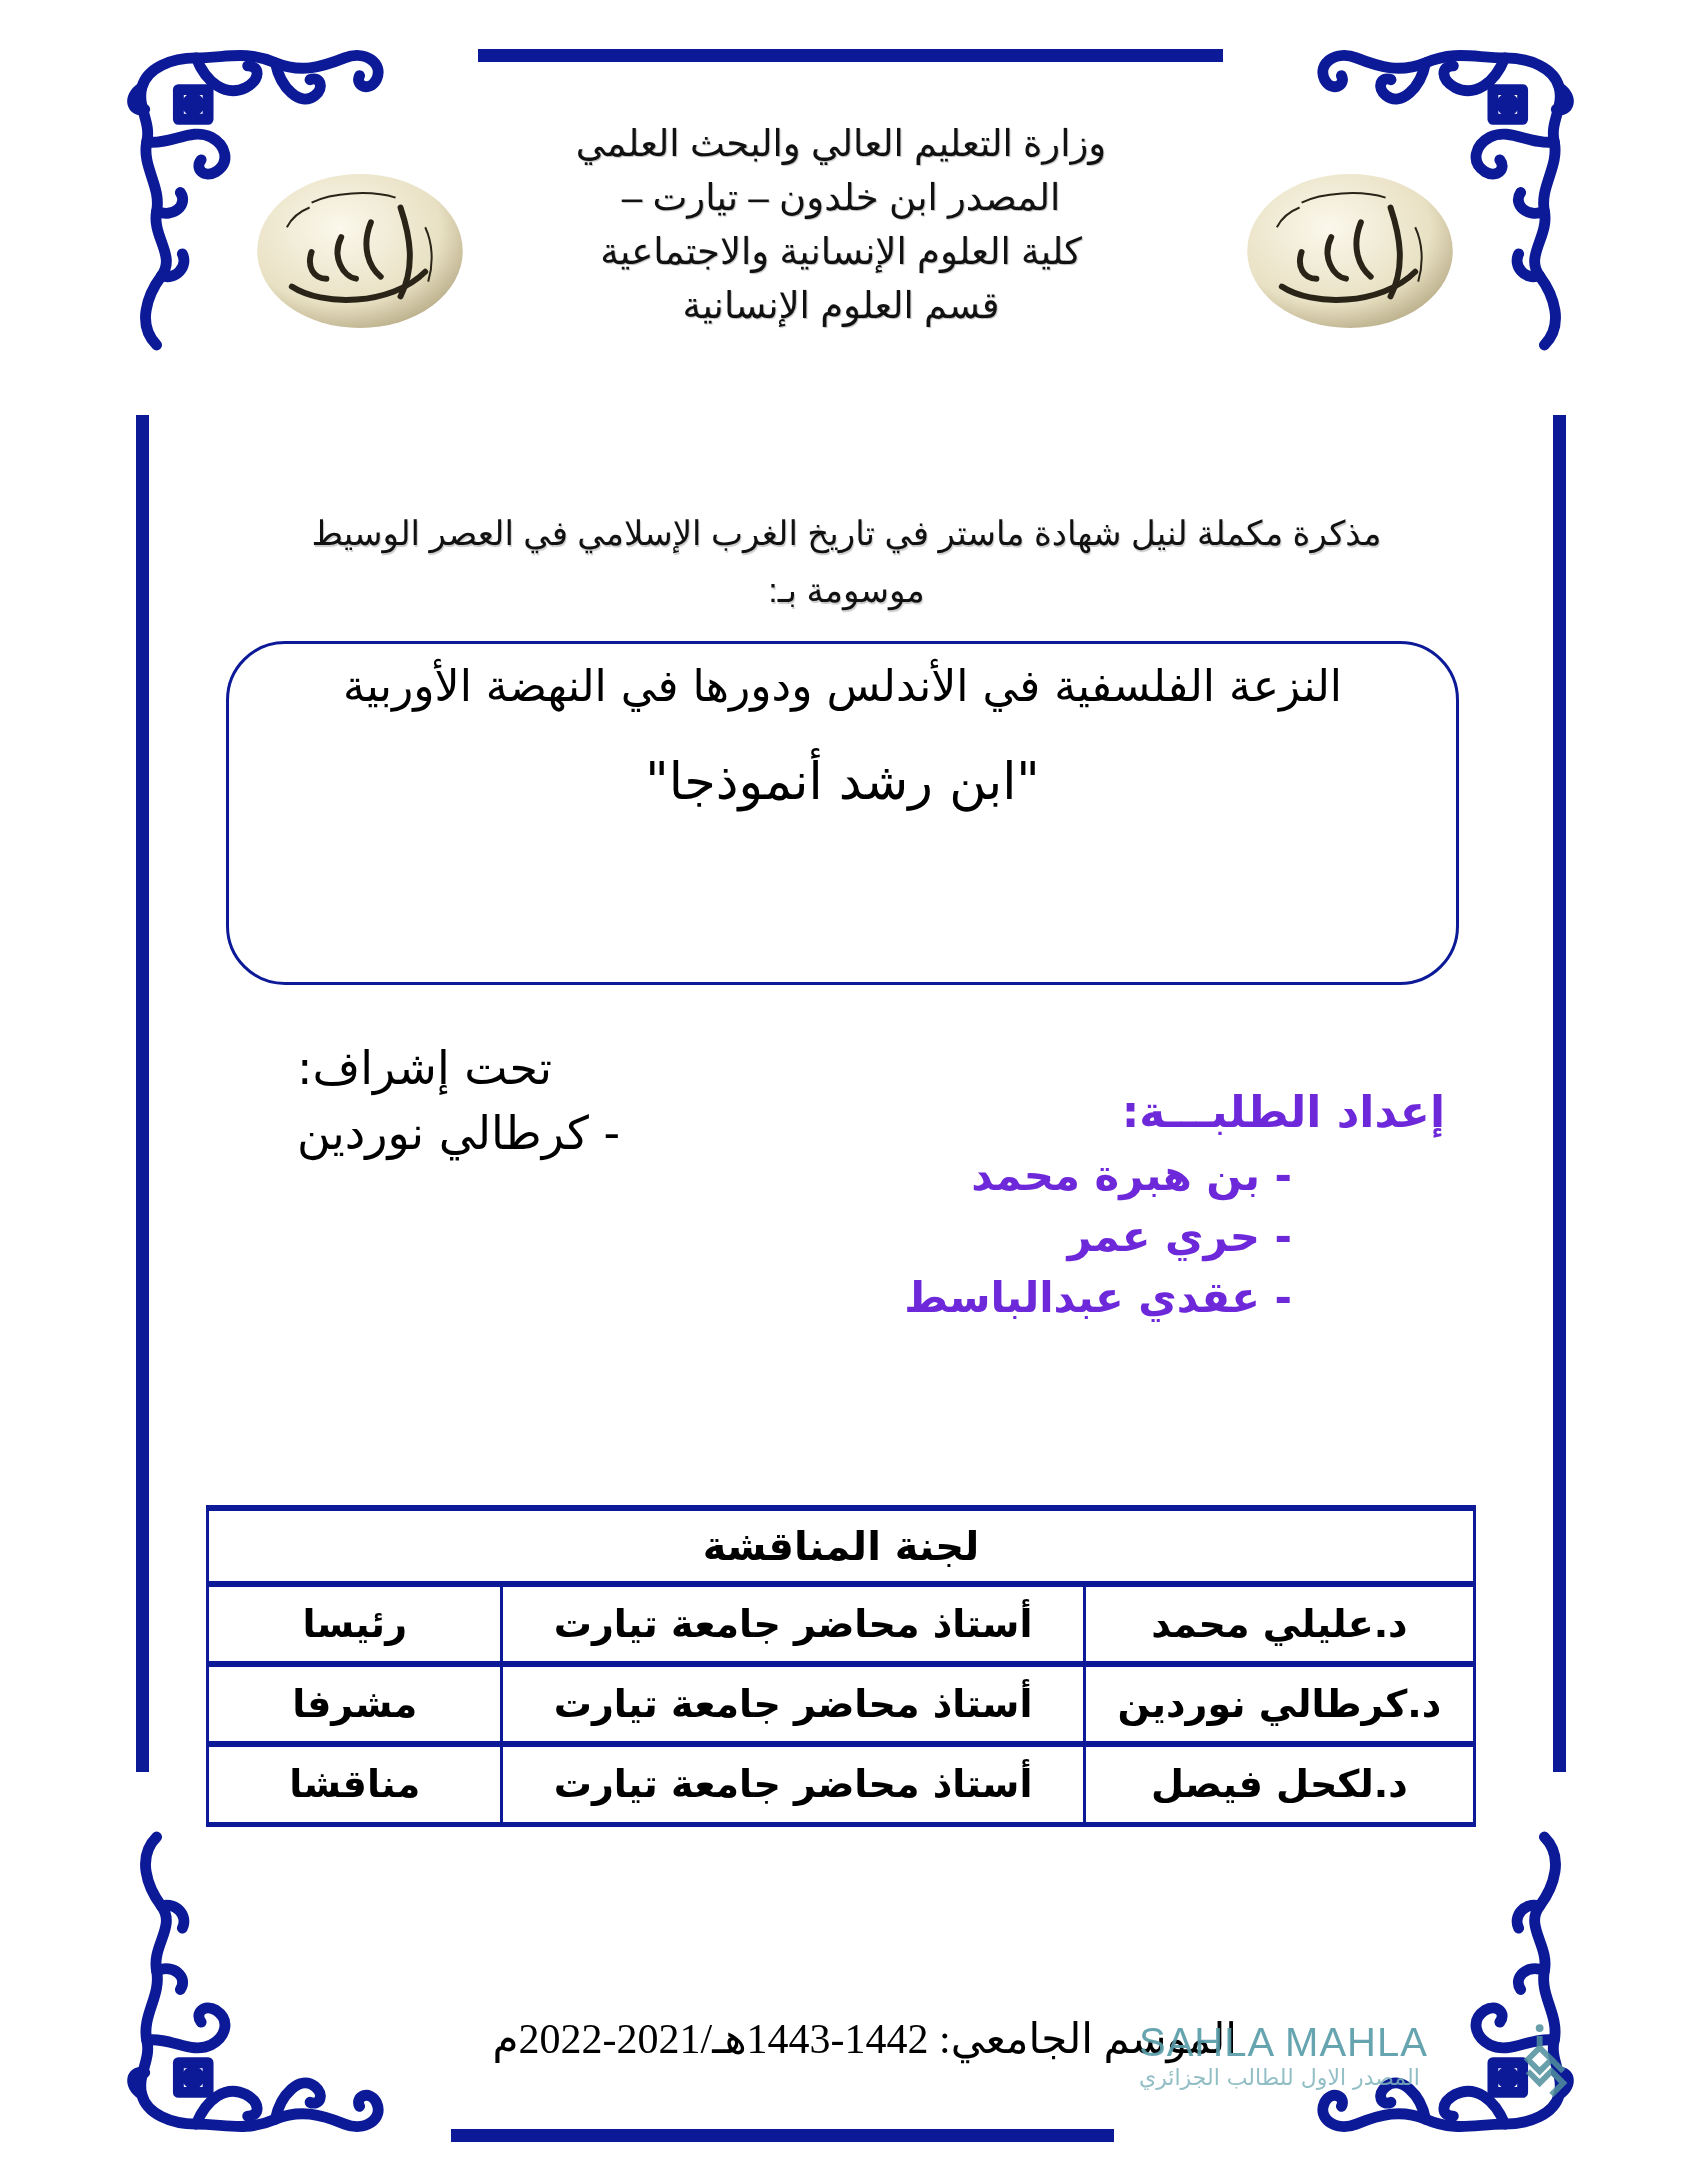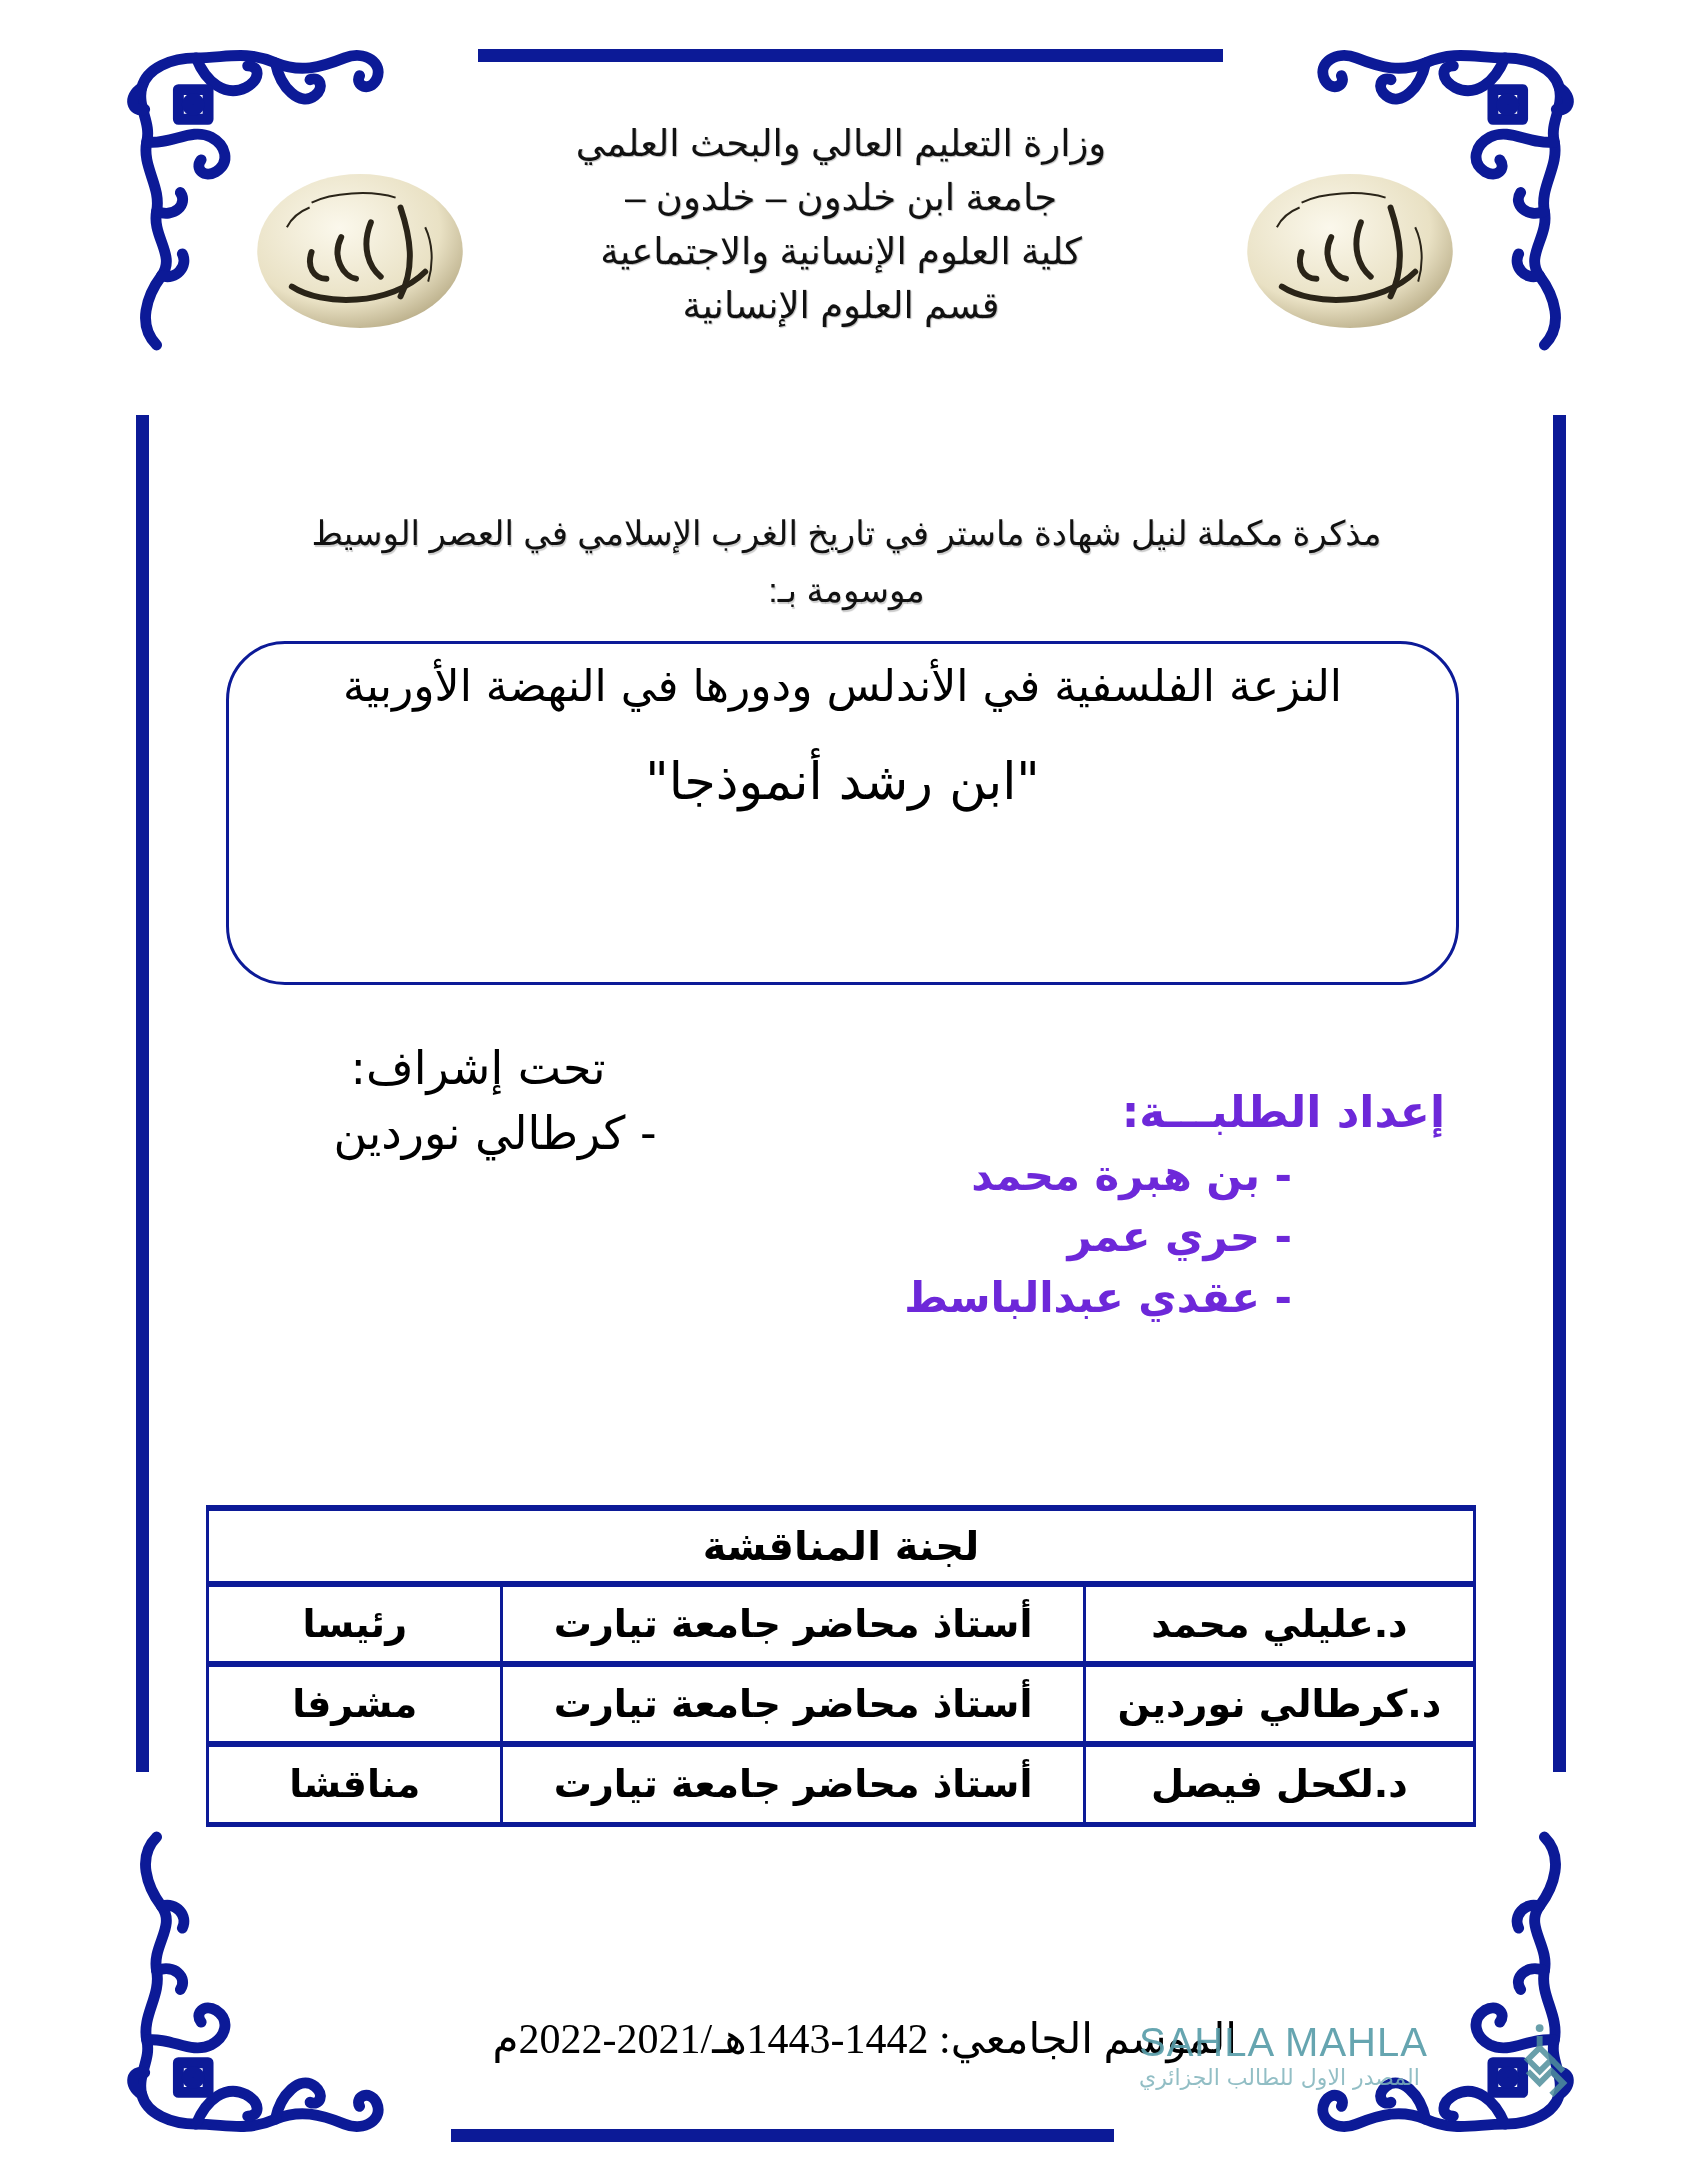--- a/index.html
+++ b/index.html
@@ -58,21 +58,21 @@
       padding: 0 59px;
     }
     .title-sub {
       margin-top: 22px; font-family: "DejaVu Sans", sans-serif;
       font-size: 51px; line-height: 65px; color: #000;
     }
 
     
     .supervisor {
       position: absolute; left: 297px; top: 1035px; width: 396px;
-      direction: rtl; text-align: center;
+      direction: rtl; text-align: left;
       font-family: "DejaVu Sans", sans-serif; color: #000;
     }
     .supervisor .label { font-size: 46px; line-height: 67px; padding-right: 34px; }
     .supervisor .name { font-size: 46px; line-height: 63px; }
 
     
     .students {
       position: absolute; left: 891px; top: 1078px; width: 554px;
       direction: rtl; text-align: right;
       font-family: "DejaVu Sans", sans-serif; font-weight: bold; color: #6d28d9;
@@ -231,21 +231,21 @@
     <g fill="none" stroke="#2a2418" stroke-width="2">
       <path d="M60 35 C80 25 120 22 145 30"></path>
       <path d="M35 60 C40 50 48 44 58 40"></path>
       <path d="M175 60 C182 75 184 95 178 115"></path>
     </g>
   </svg>
 </div>
 
 <div class="header-block">
   <div>وزارة التعليم العالي والبحث العلمي</div>
-  <div>جامعة ابن خلدون – خلدون –</div>
+  <div>المصدر ابن خلدون – تيارت –</div>
   <div>كلية العلوم الإنسانية والاجتماعية</div>
   <div>قسم العلوم الإنسانية</div>
 </div>
 
 <div class="subtitle">
   <div class="line1">مذكرة مكملة لنيل شهادة ماستر في تاريخ الغرب الإسلامي في العصر الوسيط</div>
   <div>موسومة بـ:</div>
 </div>
 
 <div class="title-box">

